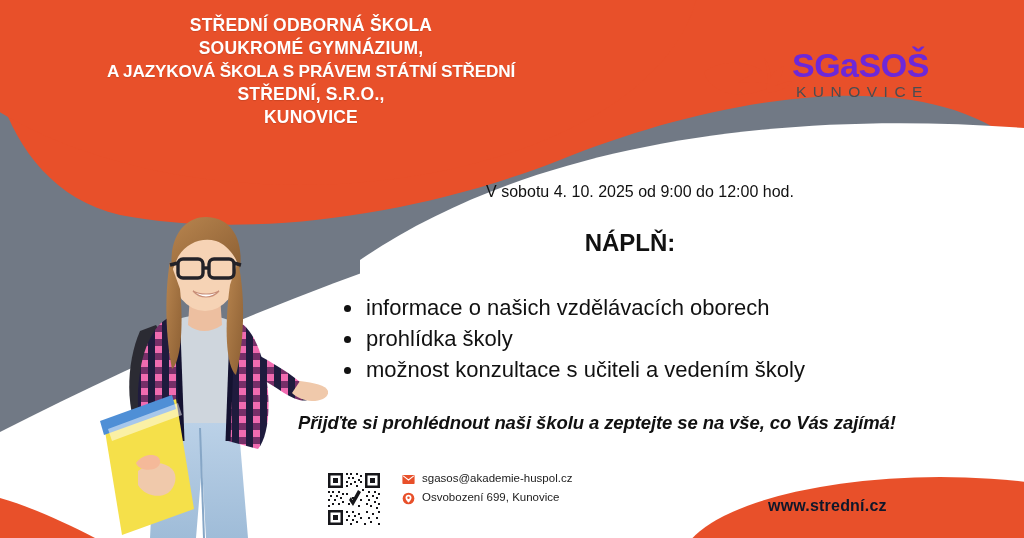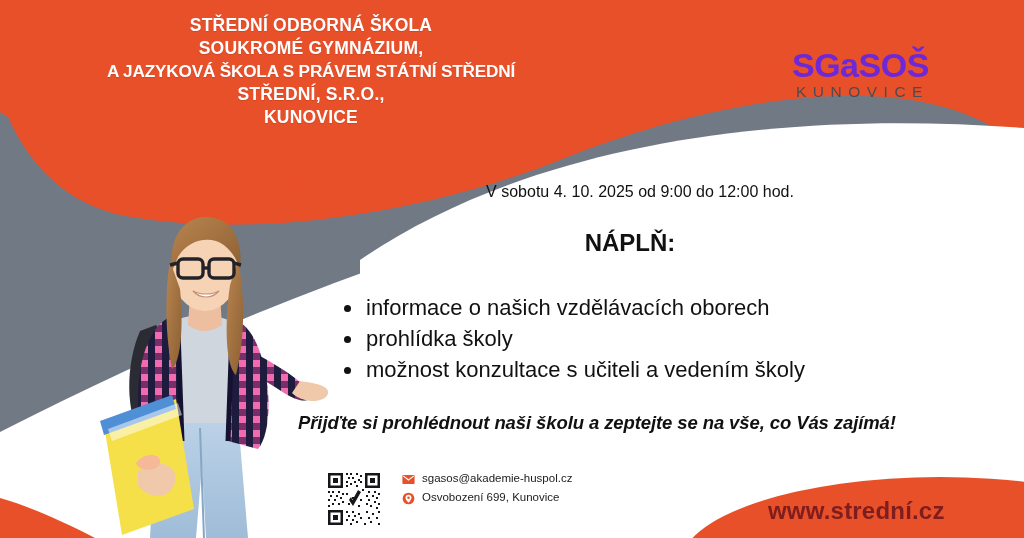--- a/index.html
+++ b/index.html
@@ -169,23 +169,23 @@
     flex: 0 0 13px;
     display: block;
   }
   .contact-txt { white-space: nowrap; }
 
   
   .website {
     position: absolute;
     left: 768px;
     top: 497px;
-    font-size: 24px;
-    font-weight: bold;
-    color: #7f1d1d;
+    font-size: 16px;
+    font-weight: bold;
+    color: #0f172a;
     letter-spacing: 0.2px;
     white-space: nowrap;
   }
 
   
   .student {
     position: absolute;
     left: 78px;
     top: 213px;
     width: 250px;

